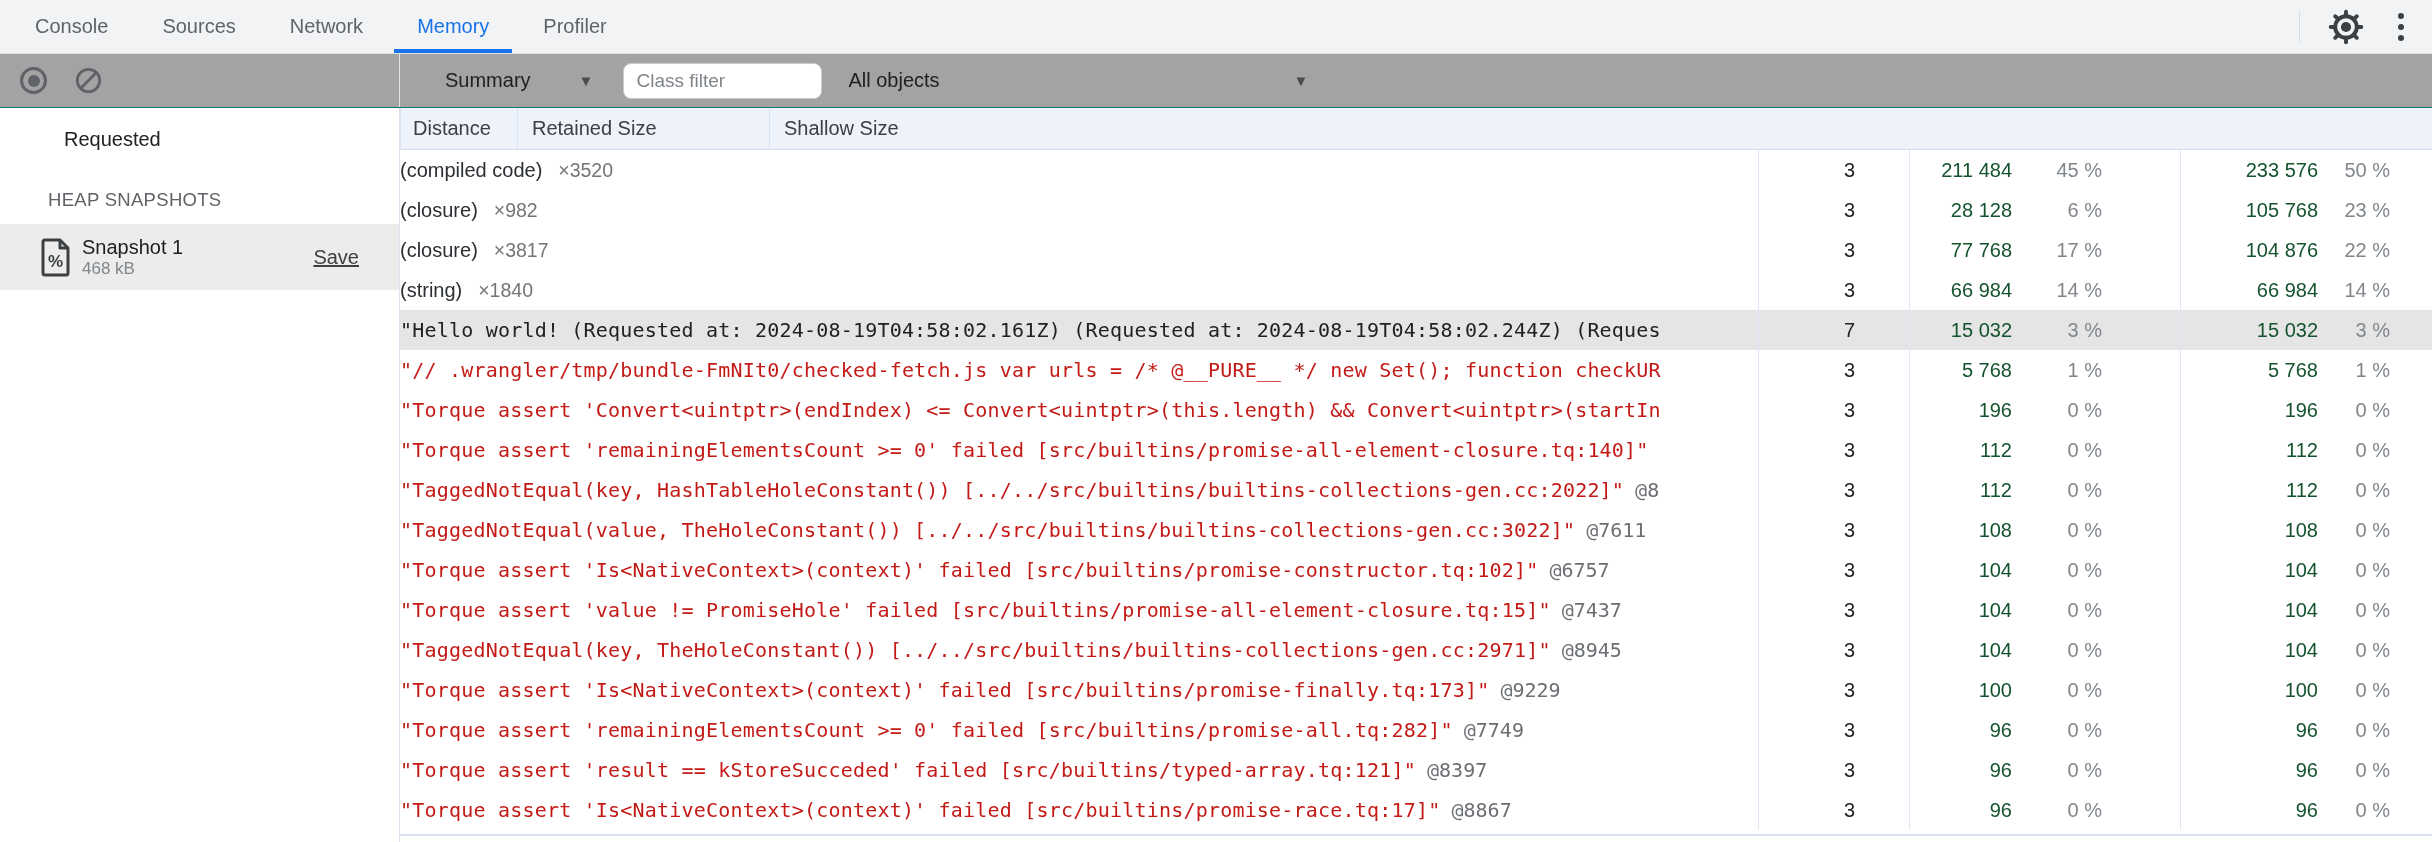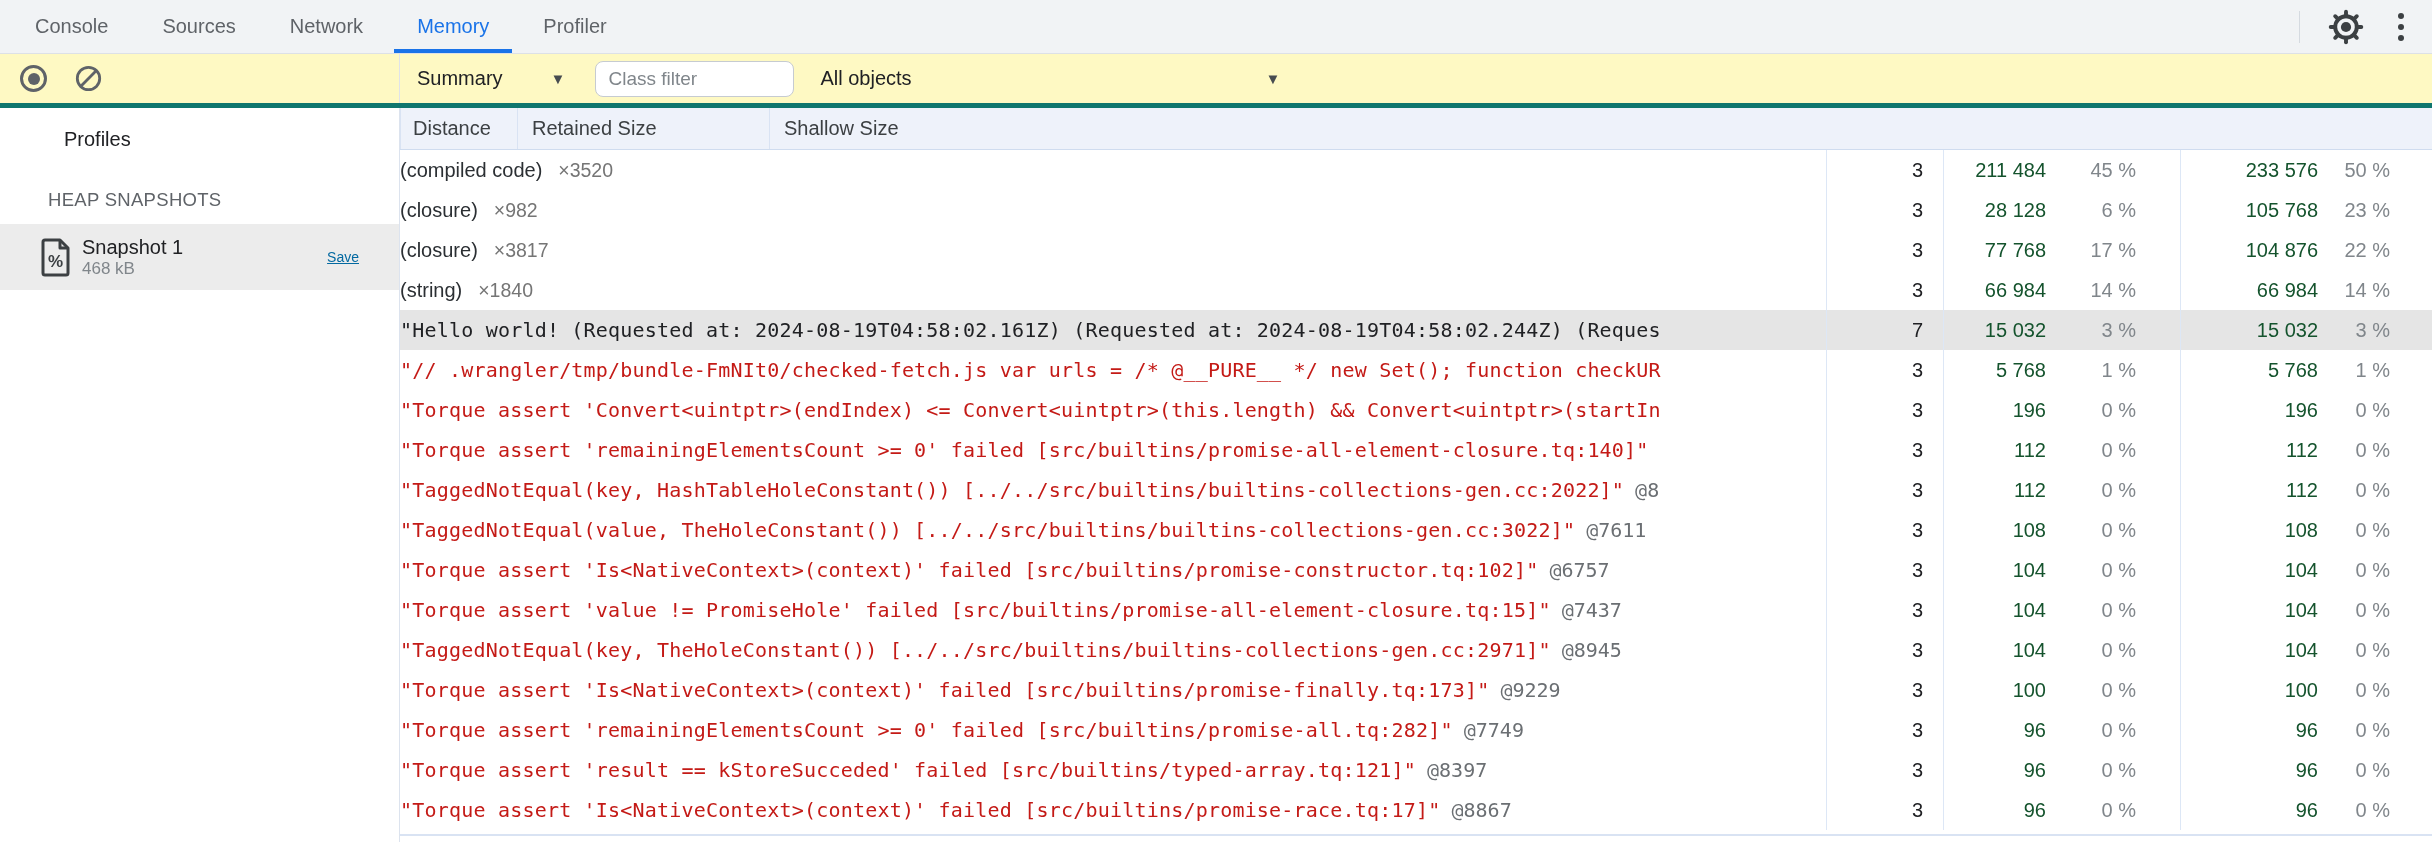--- a/index.html
+++ b/index.html
@@ -15,21 +15,21 @@
   .tab.active::after { content:""; position:absolute; left:4px; right:4px;
          bottom:0; height:4px; background:#1a73e8; }
   .tabbar-right { margin-left:auto; display:flex; align-items:center;
          gap:28px; padding-right:22px; }
   .vdiv { width:1px; height:32px; background:#d5dae0; }
   .gear-svg { width:36px; height:36px; }
   .kebab { display:flex; flex-direction:column; gap:5px; padding:4px 6px; }
   .kebab i { width:6px; height:6px; border-radius:50%; background:#3c4043; }
 
   
-  .toolbar { height:54px; display:flex; background:#fef9c3; border-bottom:5px solid #0f766e; }
+  .toolbar { height:54px; display:flex; background:#a3a3a3; border-bottom:1px solid #0f766e;gap:28px; }
   .toolbar-left { width:400px; flex:0 0 400px; display:flex; align-items:center;
          gap:28px; padding-left:20px; border-right:1px solid #dfe3ea; }
   .icon-record { width:27px; height:27px; border:3px solid #5f6368; border-radius:50%;
          display:flex; align-items:center; justify-content:center; }
   .icon-record i { width:12px; height:12px; border-radius:50%; background:#5f6368; display:block; }
   .toolbar-right { display:flex; align-items:center; flex:1; }
   .dropdown { display:flex; align-items:center; font-size:20px; color:#202124; }
   .dd-summary { margin-left:17px; }
   .dd-summary .arrow { margin-left:48px; }
   .arrow { font-size:15px; color:#474c50; }
@@ -44,35 +44,35 @@
 
   .sidebar { width:400px; flex:0 0 400px; border-right:1px solid #dce3ee; background:#fff; }
   .profiles-title { font-size:20px; color:#202124; padding:20px 0 0 64px; }
   .heap-title { font-size:18.5px; color:#5f6368; letter-spacing:.3px; margin:38px 0 0 48px; }
   .snapshot-item { margin-top:13px; height:66px; background:#ececec; display:flex;
          align-items:center; padding-left:40px; }
   .doc-svg { width:32px; height:40px; flex:0 0 32px; }
   .snap-text { margin-left:10px; line-height:1.15; }
   .snap-name { font-size:20px; color:#202124; }
   .snap-size { font-size:17px; color:#80868b; }
-  .save-link { margin-left:auto; margin-right:40px; font-size:14px; color:#0369a1;
+  .save-link { margin-left:auto; margin-right:40px; font-size:20px; color:#404040;
          text-decoration:underline; cursor:pointer; }
 
   
   .grid { flex:1; display:flex; flex-direction:column; position:relative; overflow:hidden; }
   .grid-header { height:42px; flex:0 0 42px; display:flex; background:#eef2fa;
          border-bottom:1px solid #cfdcef; font-size:20px; color:#3c4043; }
   .hcell { display:flex; align-items:center; }
   .h-ctor { flex:1; padding-left:18px; }
   .h-dist { width:117px; flex:0 0 117px; border-left:1px solid #d9e3f3; padding-left:12px; }
   .h-shallow { width:237px; flex:0 0 237px; border-left:1px solid #d9e3f3; padding-left:14px; }
   .h-retained { width:252px; flex:0 0 252px; border-left:1px solid #d9e3f3; padding-left:14px; }
 
   .grid-body { flex:1; }
-  .row { height:40px; display:flex; align-items:stretch; background:#fff; }
+  .row { height:40px; display:flex; align-items:stretch; background:#fff;gap:34px; }
   .row.selected { background:#e5e5e5; }
   .cell { display:flex; align-items:center; }
   .c-ctor { flex:1; overflow:hidden; white-space:nowrap; min-width:0; }
   .c-dist { width:117px; flex:0 0 117px; border-left:1px solid #dde7f6;
             justify-content:flex-end; padding-right:20px; font-size:20px; }
   .c-size { font-size:20px; }
   .c-shallow { width:237px; flex:0 0 237px; border-left:1px solid #dde7f6; padding-right:44px; }
   .c-retained { width:252px; flex:0 0 252px; border-left:1px solid #dde7f6; padding-right:42px; }
   .c-size .val { flex:1; text-align:right; color:#14532d; }
   .c-shallow .pct { width:90px; text-align:right; color:#80868b; }
@@ -141,21 +141,21 @@
     <input class="class-filter" type="text" placeholder="Class filter" style="">
     <div class="dropdown dd-objects">
       <span>All objects</span>
       <span class="arrow">▼</span>
     </div>
   </div>
 </div>
 
 <div class="main">
   <div class="sidebar">
-    <div class="profiles-title">Profiles</div>
+    <div class="profiles-title">Requested</div>
     <div class="heap-title">HEAP SNAPSHOTS</div>
     <div class="snapshot-item">
       <svg class="doc-svg" viewBox="0 0 32 40">
         <path d="M5 3 h15 l8 8 v25 a2 2 0 0 1 -2 2 h-21 a2 2 0 0 1 -2 -2 v-31 a2 2 0 0 1 2 -2 z" fill="none" stroke="#3c4043" stroke-width="3" stroke-linejoin="round"></path>
         <path d="M20 3 v8 h8" fill="none" stroke="#3c4043" stroke-width="3" stroke-linejoin="round"></path>
         <text x="15.5" y="30" font-size="17" font-weight="bold" fill="#3c4043" text-anchor="middle" font-family="Liberation Sans, sans-serif">%</text>
       </svg>
       <div class="snap-text">
         <div class="snap-name">Snapshot 1</div>
         <div class="snap-size">468 kB</div>

